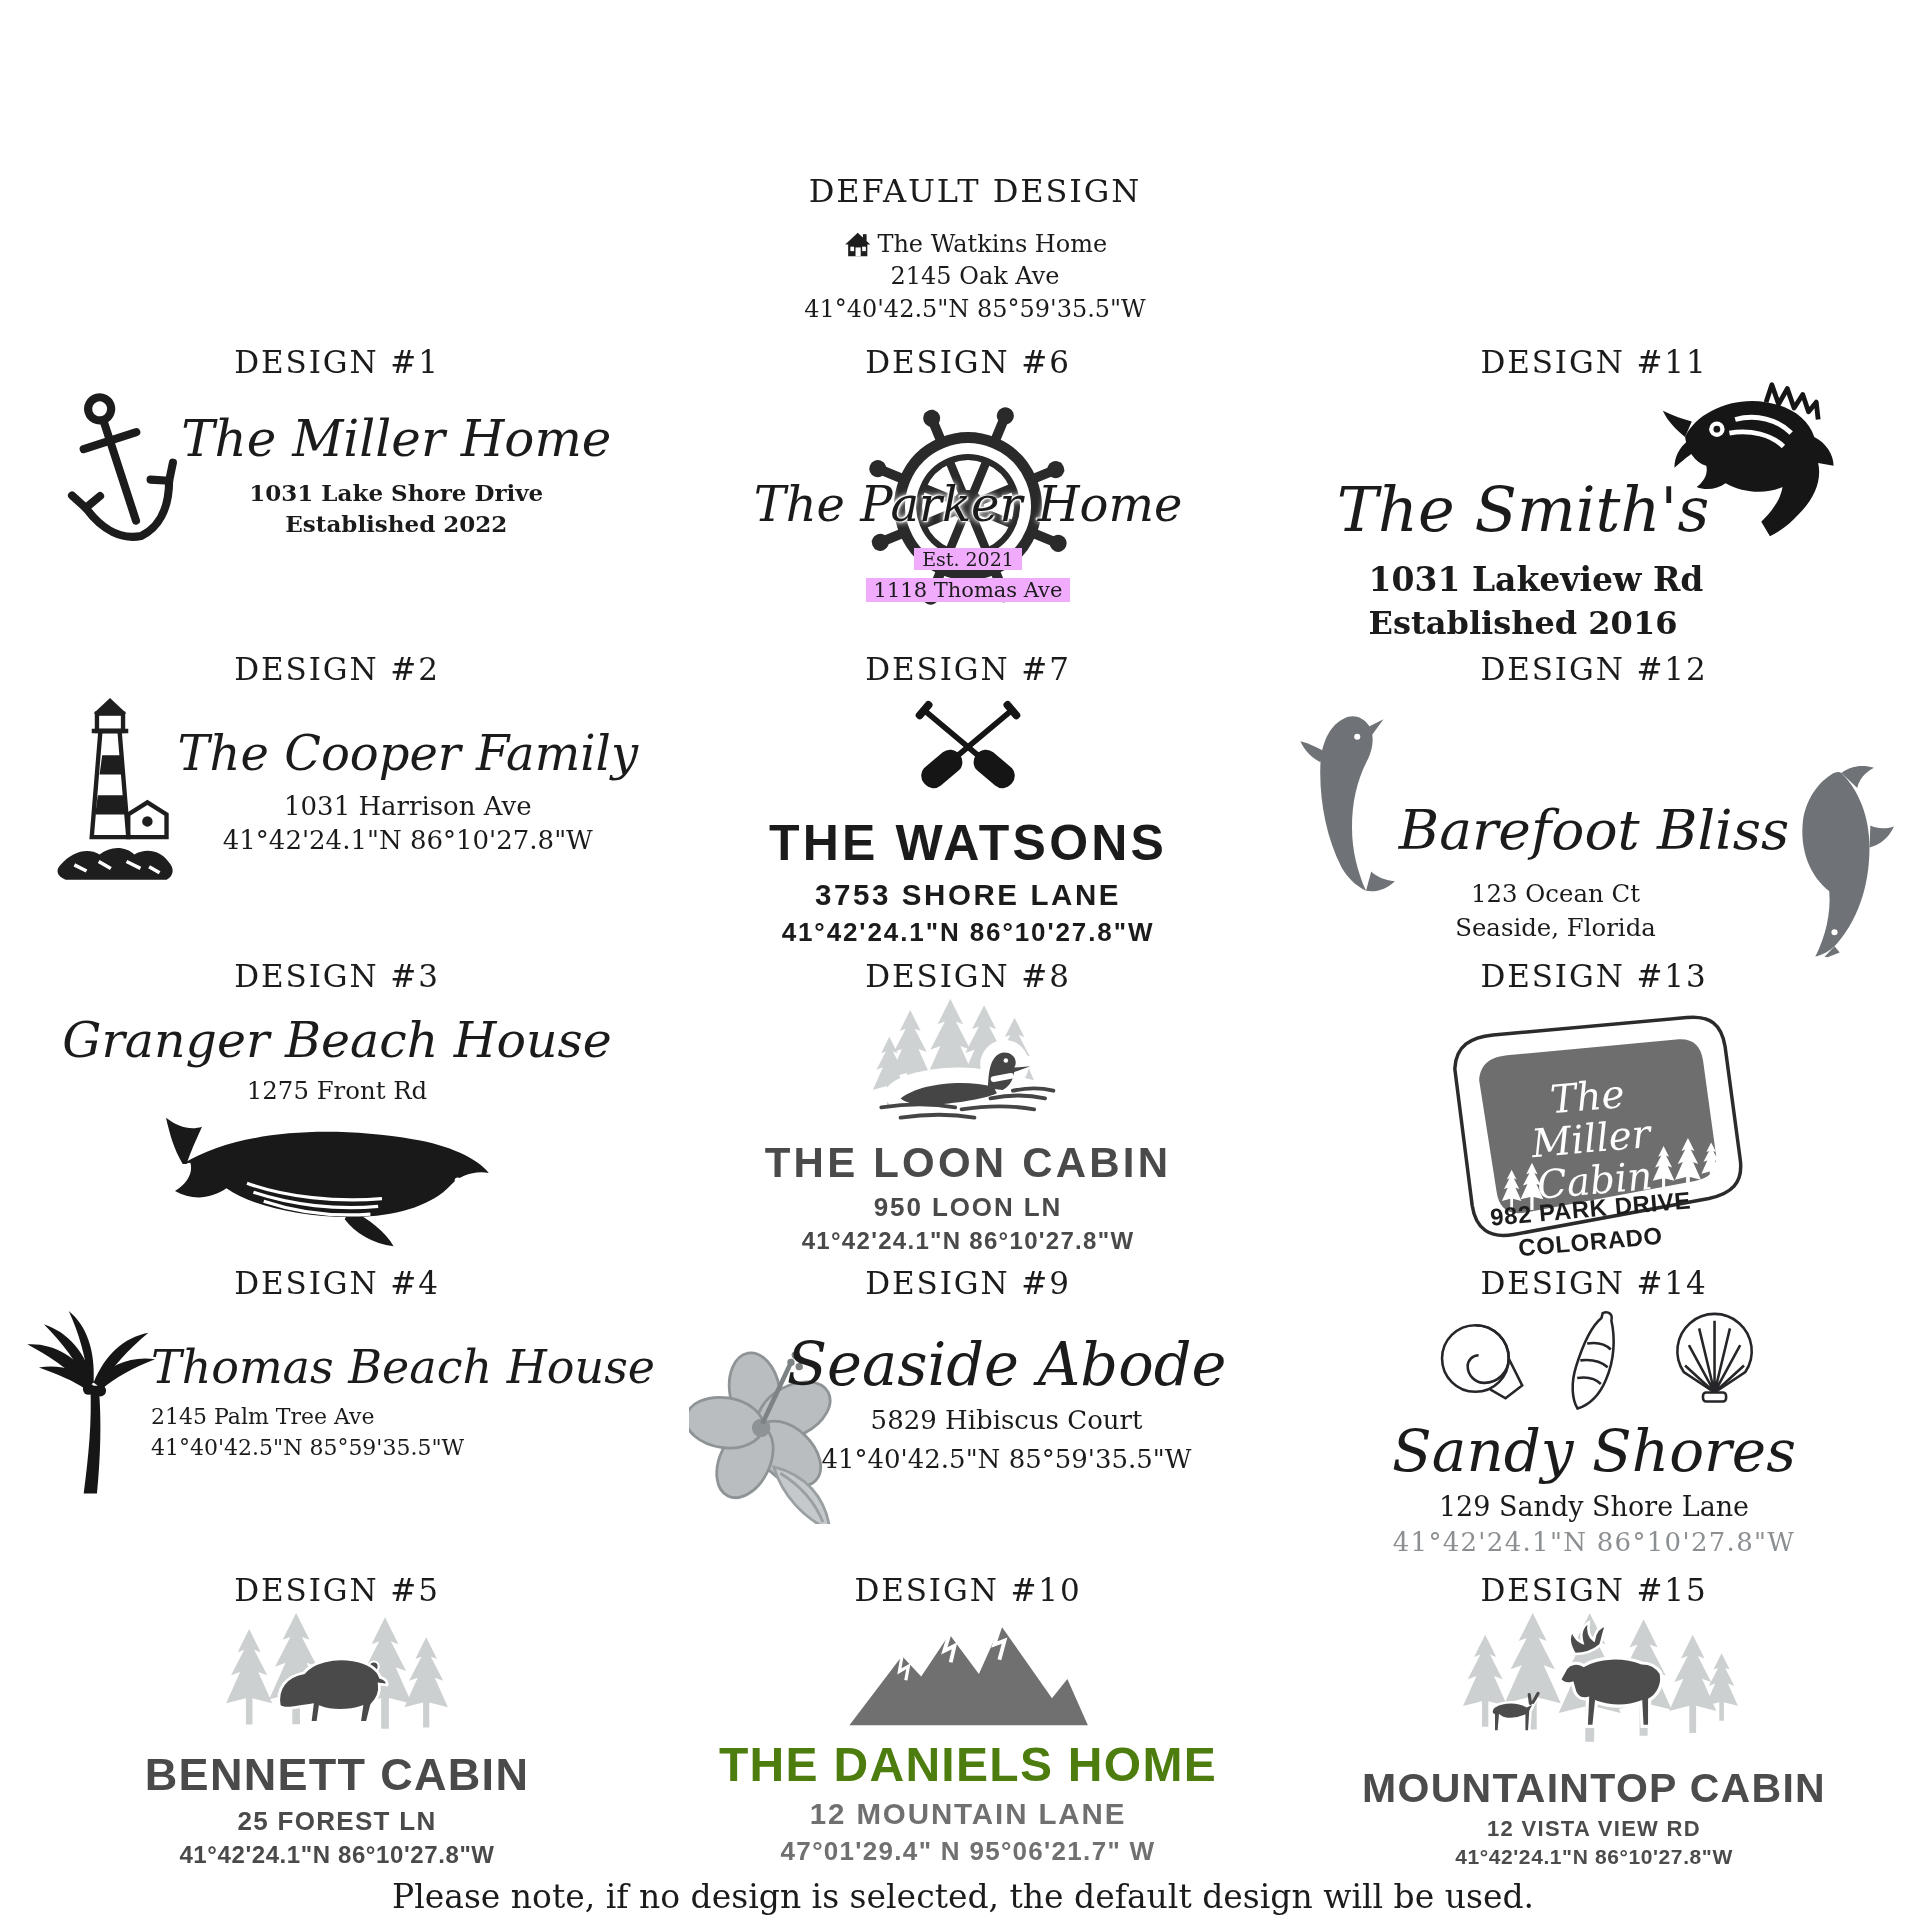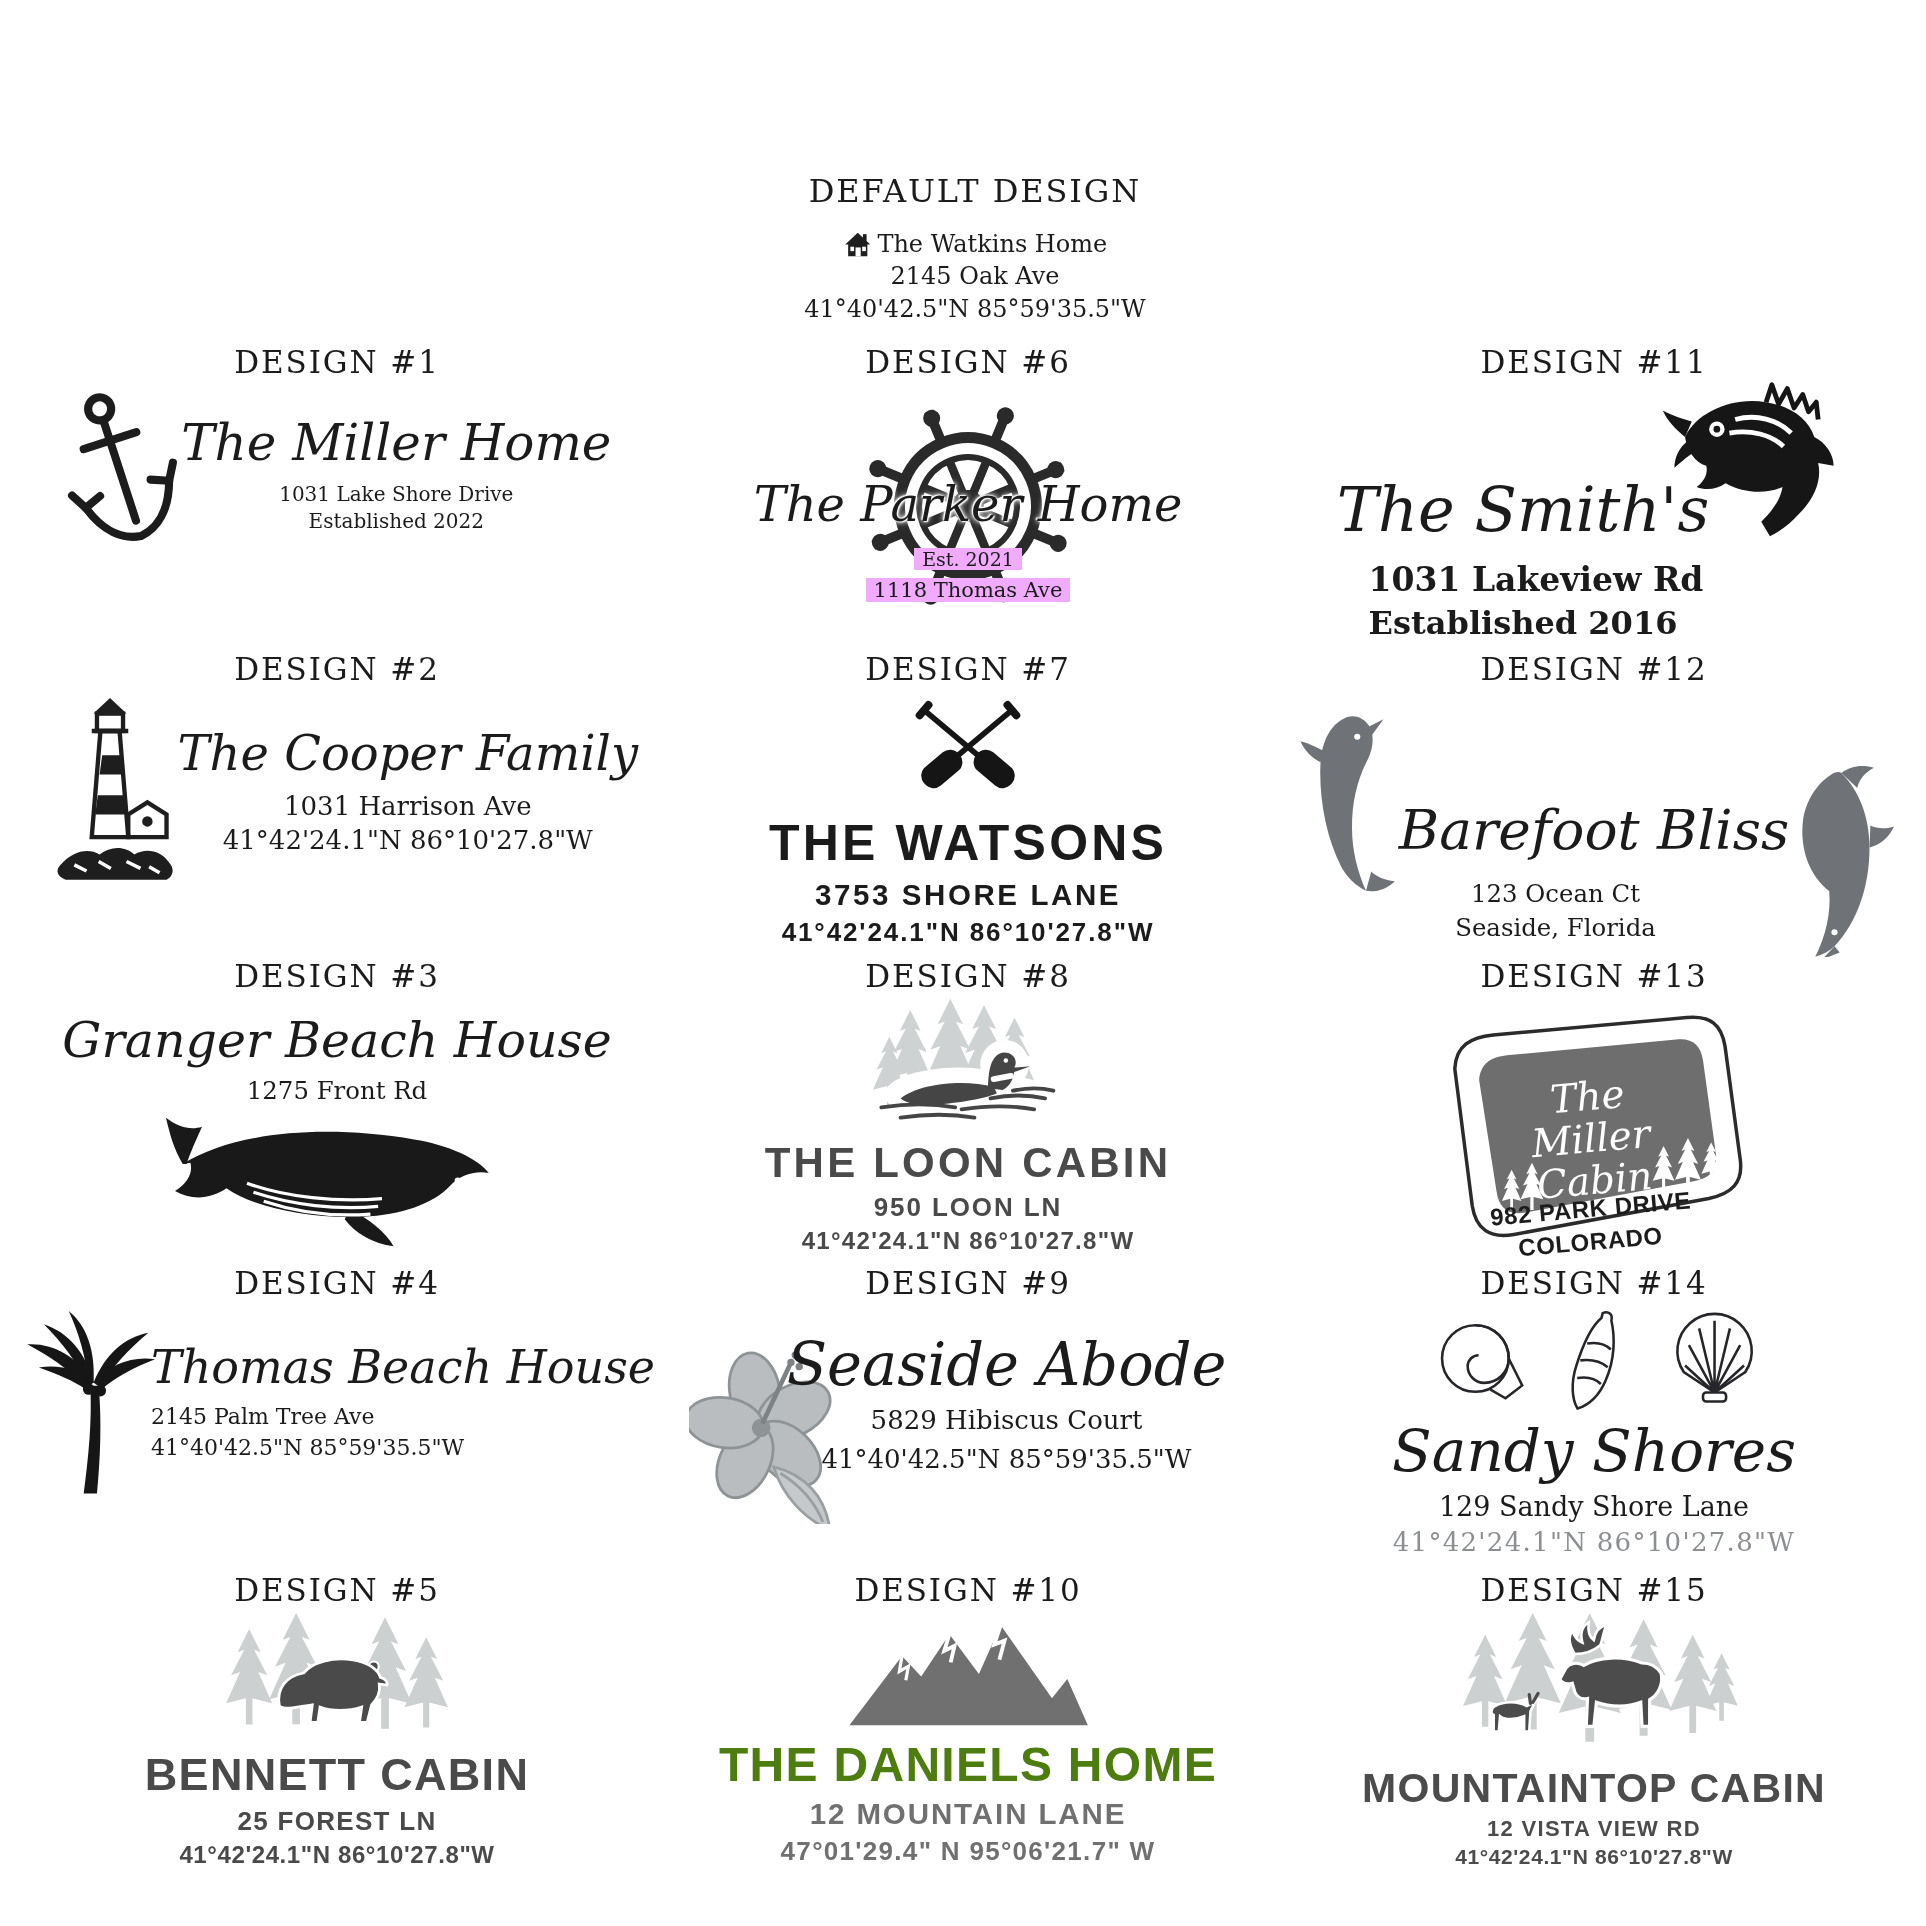--- a/index.html
+++ b/index.html
@@ -26,21 +26,21 @@
   .cell { display:flex; flex-direction:column; align-items:center; overflow:visible; }
   .dlabel { font-size:31px; letter-spacing:1.9px; margin:10.3px 0 2.6px; }
 
   div:empty { display:none; }
 
   
   .d1-art { display:flex; align-items:center; margin-top:3.9px; }
   .anchor-tilt { transform:rotate(-18deg); display:inline-block; }
   .d1-text { display:flex; flex-direction:column; align-items:center; margin-left:2.6px; }
   .d1-name { font-size:50px; white-space:nowrap; margin-bottom:9px; }
-  .d1-line { font-size:20px; font-weight:normal; line-height:1.35; }
+  .d1-line { font-size:23px; font-weight:bold; line-height:1.35; }
 
   
   .d2-art { display:flex; align-items:center; margin-top:1.3px; }
   .d2-text { display:flex; flex-direction:column; align-items:center; margin-left:-6.4px; }
   .d2-name { font-size:48px; white-space:nowrap; margin-bottom:9px; }
   .d2-line { font-size:26px; line-height:1.3; }
 
   
   .d3-name { font-size:49px; white-space:nowrap; margin-top:15.4px; }
   .d3-line { font-size:24.4px; margin:6.4px 0 1.3px; }
@@ -503,15 +503,18 @@
           <path d="M90 24 L98 10 M86 26 L84 12" stroke="#4c4c4c" stroke-width="5" stroke-linecap="round"></path>
         </g>
       </svg>
       <div class="bsans d15-name">MOUNTAINTOP CABIN</div>
       <div class="bsans d15-line1">12 VISTA VIEW RD</div>
       <div class="bsans d15-line2">41°42'24.1"N 86°10'27.8"W</div>
     </div>
 
   </main>
 
+  <footer class="footer">
+    <span class="serif">Please note, if no design is selected, the default design will be used.</span>
+  </footer>
 
 </div>
 
 
 </body></html>

